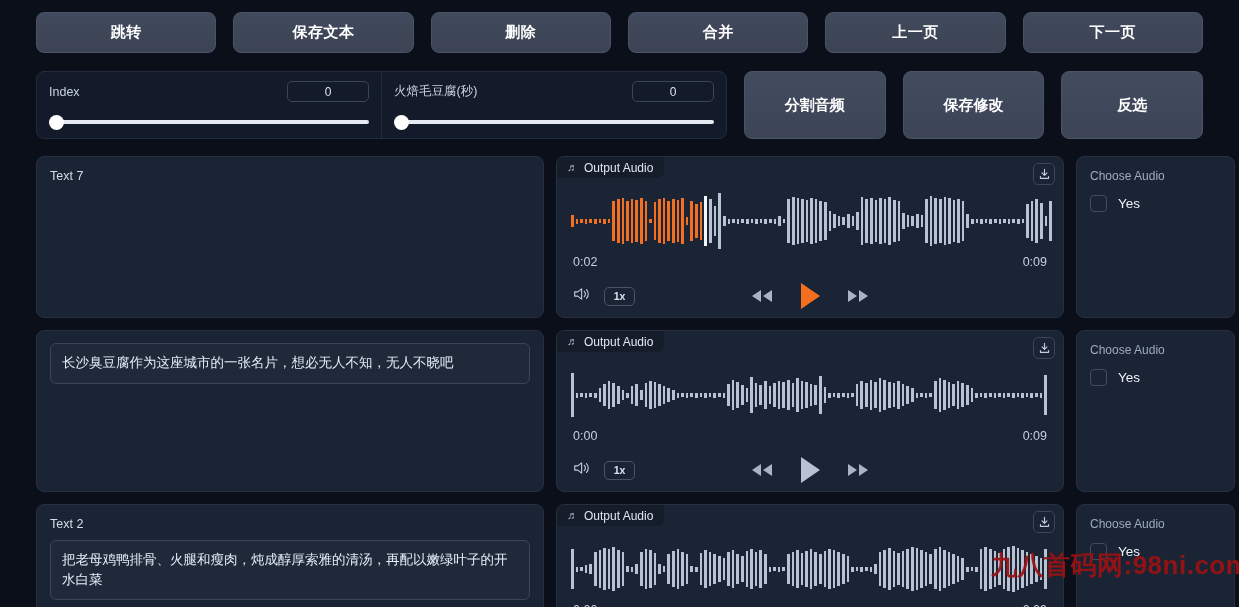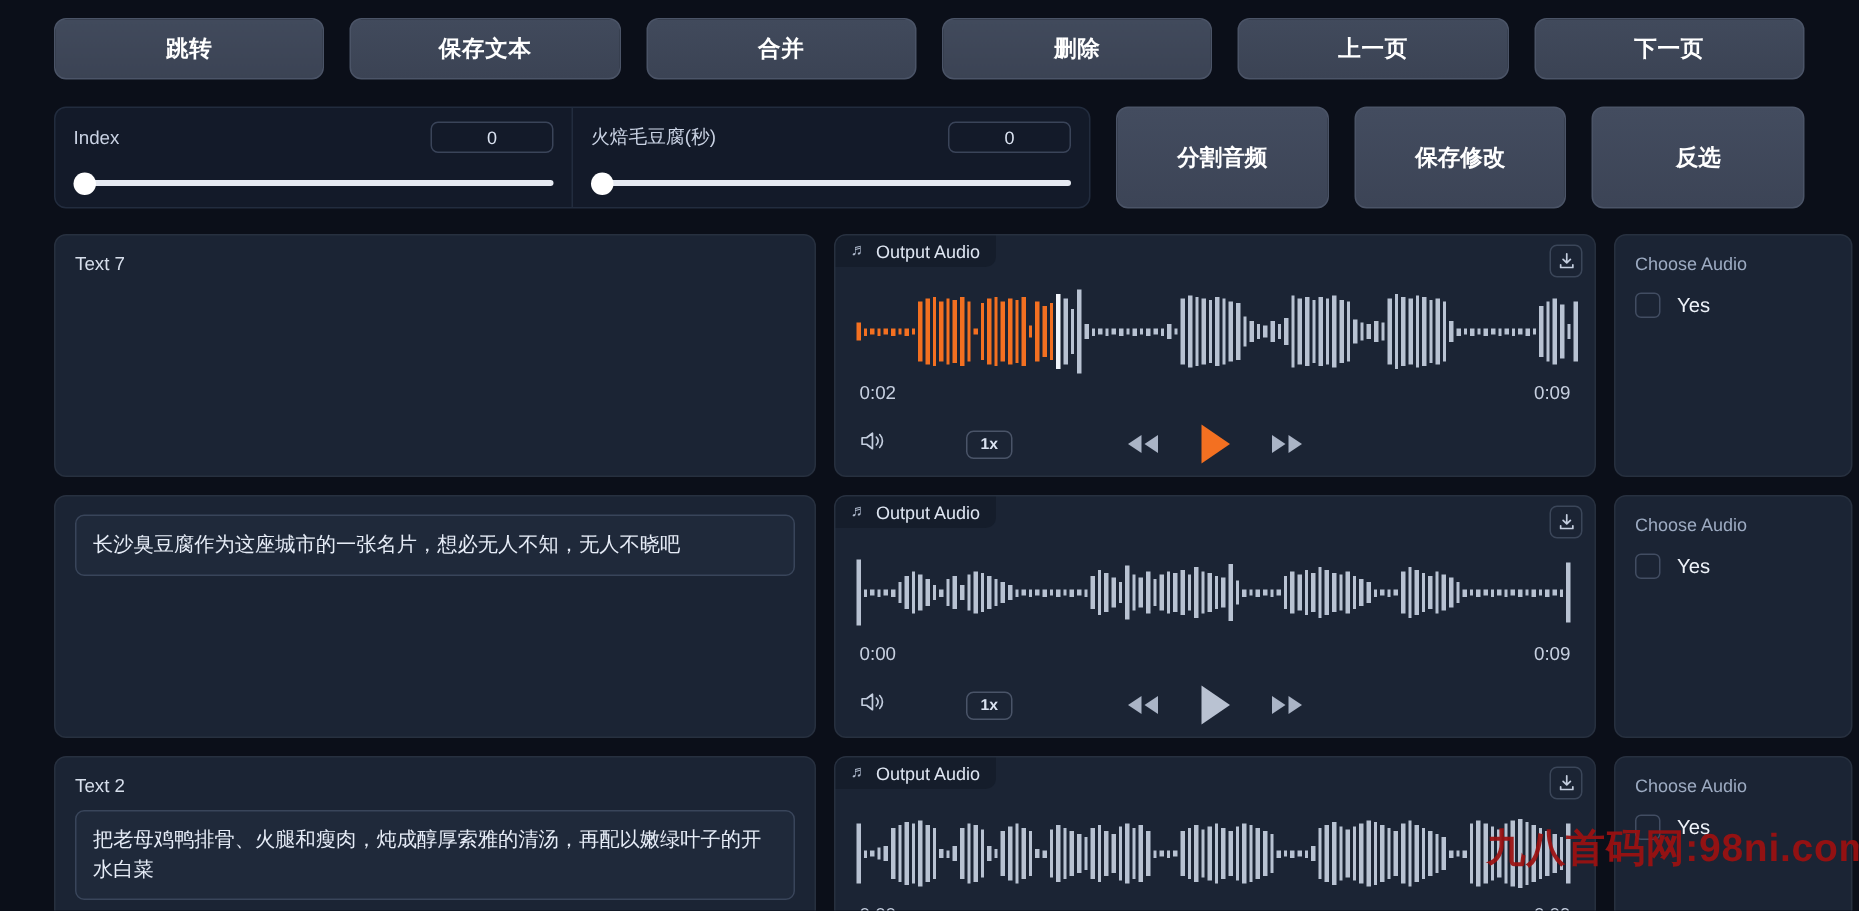--- a/index.html
+++ b/index.html
@@ -157,21 +157,21 @@
   .bar { width: 2.6px; border-radius: 0; flex: 0 0 auto; }
   .cursor-bar { width: 3px; background: #f2f5fa; }
   .times {
     position: absolute; left: 16px; right: 16px; top: 98px;
     display: flex; justify-content: space-between;
     color: #c6cfdf; font-size: 12.5px;
   }
   .player-bar {
     position: absolute; left: 0; right: 0; top: 124px;
     height: 30px;
-    display: flex; align-items: center; gap: 40px;
+    display: flex; align-items: center;
   }
   .vol-icon { margin-left: 16px; cursor: pointer; }
   .speed-pill {
     margin-left: 12px;
     width: 31px; height: 19px;
     border: 1px solid #4a5468;
     border-radius: 5px;
     color: #dbe3f1; font-size: 10.5px; font-weight: bold;
     display: flex; align-items: center; justify-content: center;
     cursor: pointer;
@@ -218,24 +218,24 @@
 <div class="app">
 
   <div class="toolbar" id="toolbar">
       <div class="tbtn">
         <span>跳转</span>
       </div>
       <div class="tbtn">
         <span>保存文本</span>
       </div>
       <div class="tbtn">
+        <span>删除</span>
+      </div>
+      <div class="tbtn">
         <span>合并</span>
-      </div>
-      <div class="tbtn">
-        <span>删除</span>
       </div>
       <div class="tbtn">
         <span>上一页</span>
       </div>
       <div class="tbtn">
         <span>下一页</span>
       </div>
     </div>
 
   <div class="controls-row">

